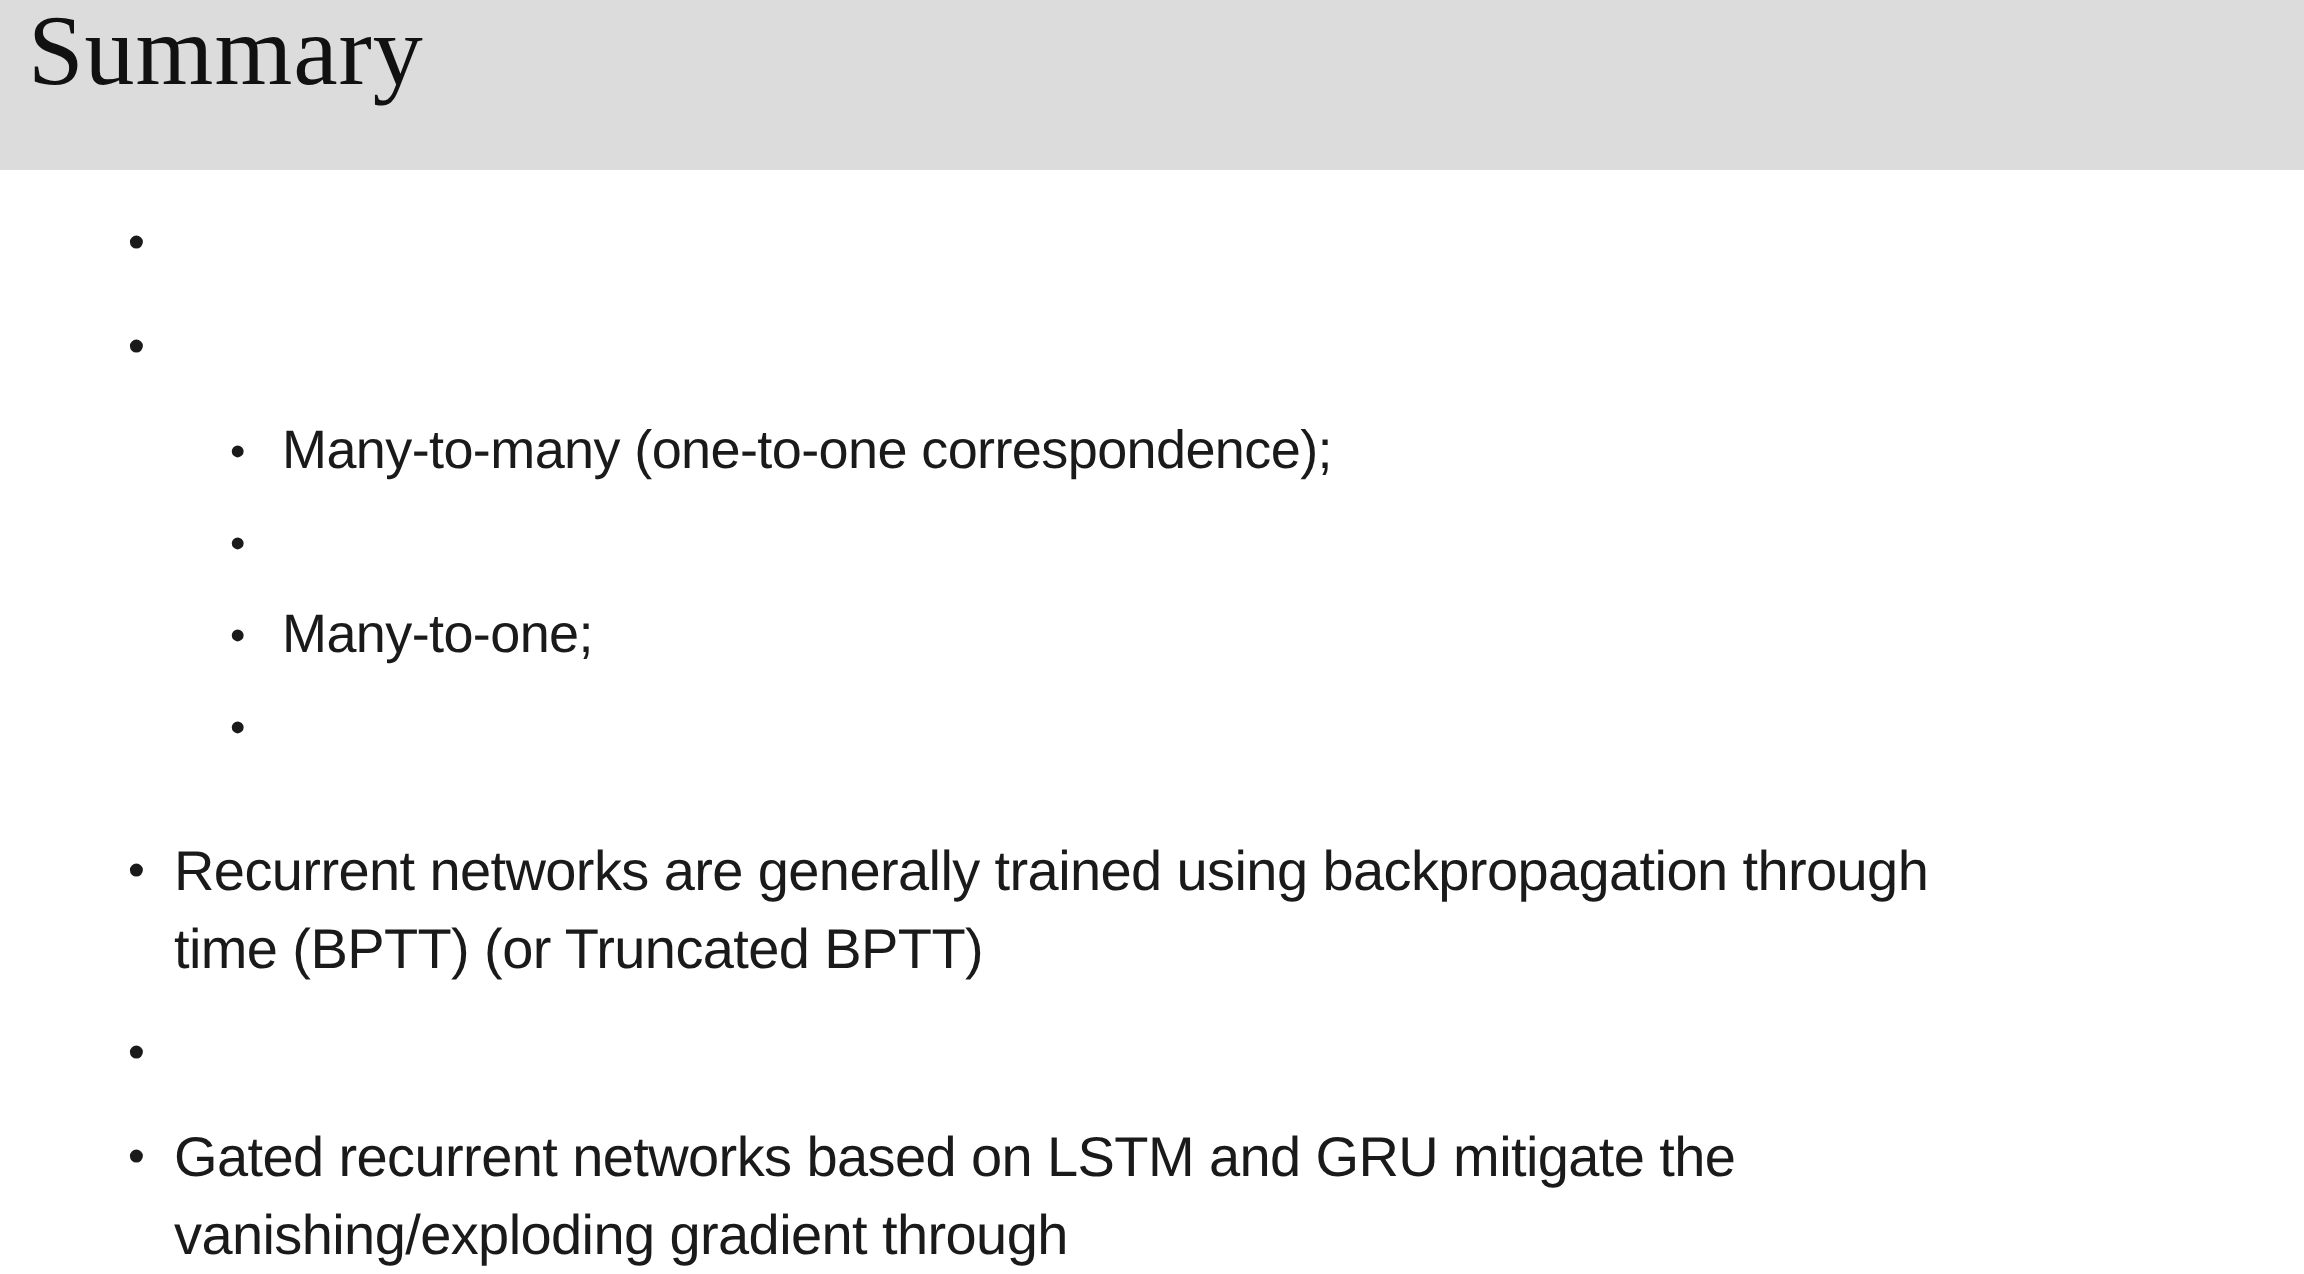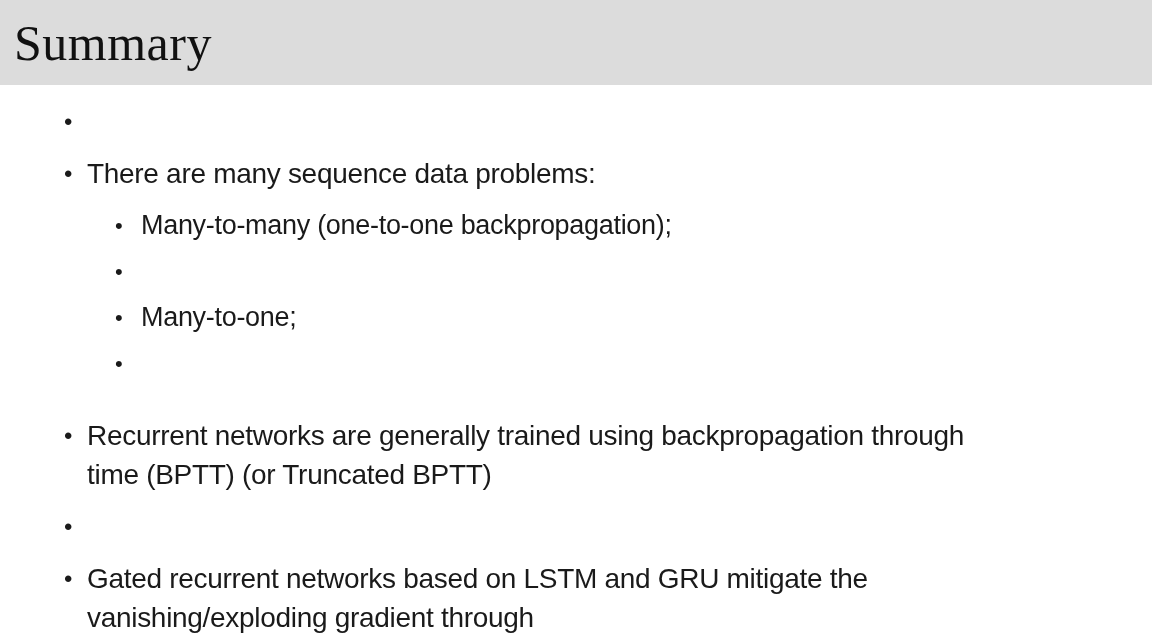--- a/index.html
+++ b/index.html
@@ -15,21 +15,21 @@
     overflow: hidden;
     font-family: "Liberation Sans", sans-serif;
     color: #1a1a1a;
   }
   .title-bar {
     box-sizing: border-box;
     width: 100%;
     height: 85px;
     background: #dcdcdc;
     display: flex;
-    align-items: center;
+    align-items: flex-start;
     padding-left: 14px;
   }
   .title-bar h1 {
     margin: 0;
     font-family: "Liberation Serif", serif;
     font-weight: normal;
     font-size: 50px;
     line-height: 1;
     color: #111111;
     letter-spacing: 0.5px;
@@ -91,28 +91,27 @@
 
   <main class="content">
     <ul class="l1">
 
       <li>
         <span class="dot">•</span>
       </li>
 
       <li>
         <span class="dot">•</span>
-        <span class="txt">There are many sequence data problems:</span>
       </li>
 
       <li class="sub-wrap">
         <ul class="l2">
           <li>
             <span class="dot">•</span>
-            <span class="txt">Many-to-many (one-to-one backpropagation);</span>
+            <span class="txt">Many-to-many (one-to-one correspondence);</span>
           </li>
           <li>
             <span class="dot">•</span>
           </li>
           <li>
             <span class="dot">•</span>
             <span class="txt">Many-to-one;</span>
           </li>
           <li>
             <span class="dot">•</span>

